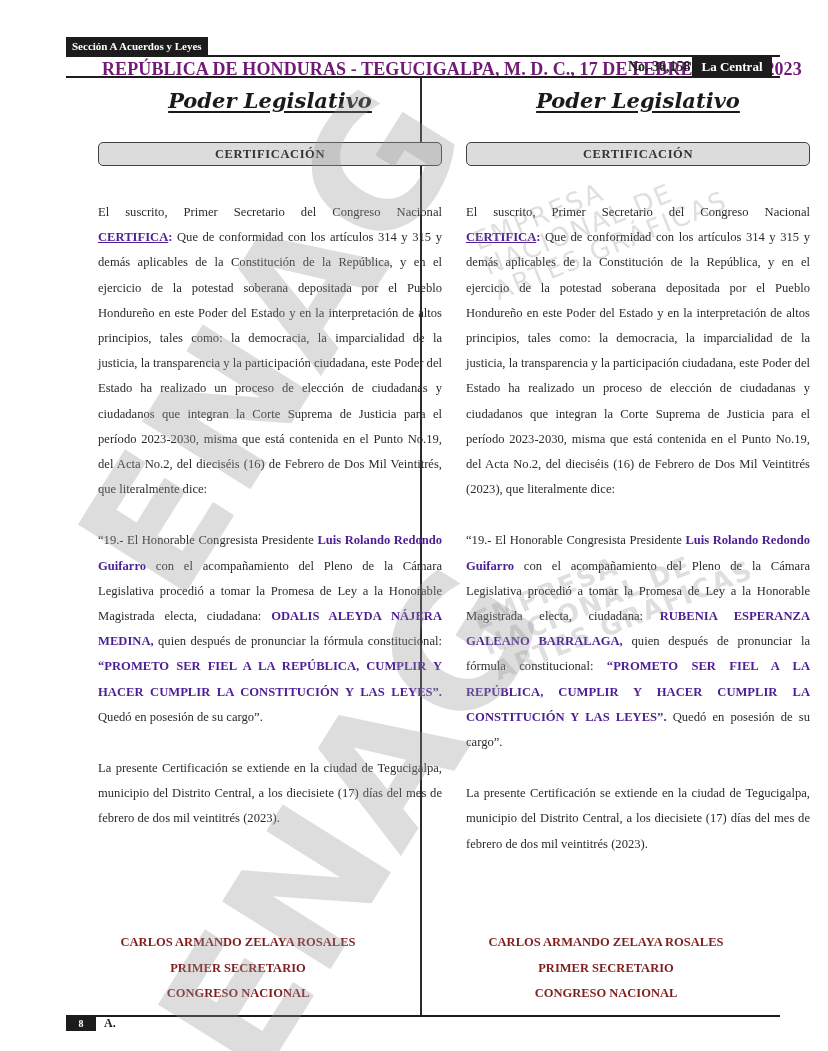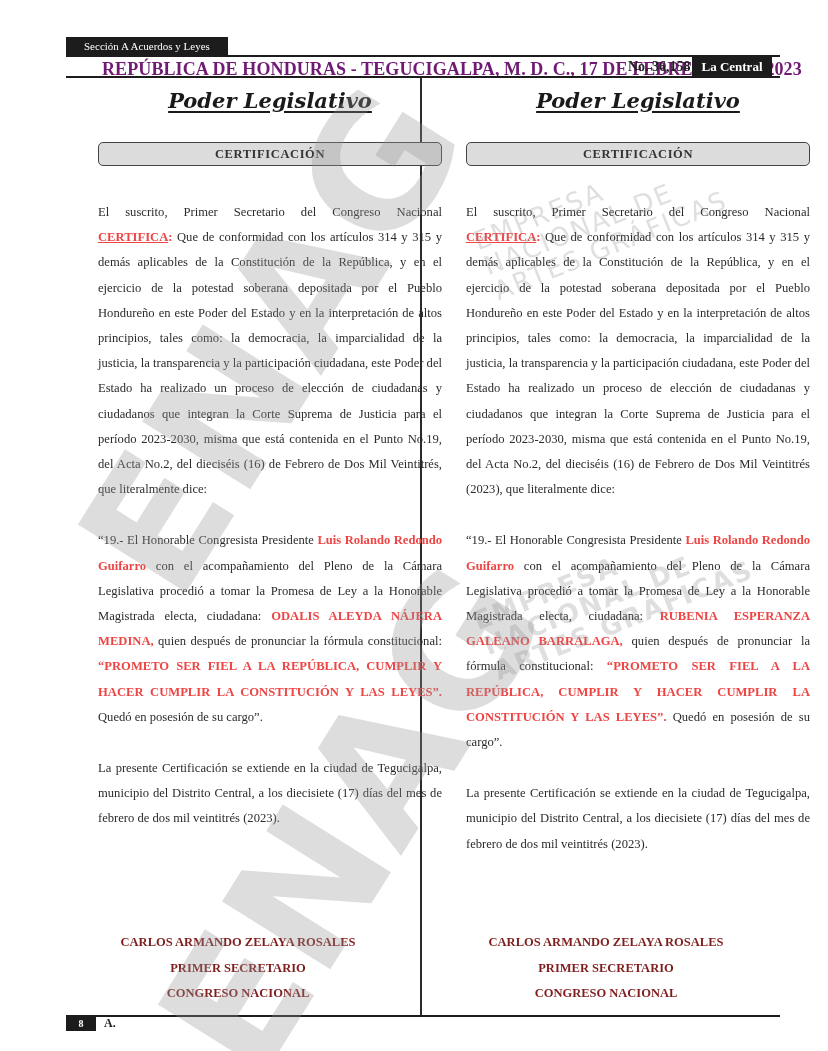--- a/index.html
+++ b/index.html
@@ -1,21 +1,21 @@
 <!DOCTYPE html>
 <html><head>
 <meta charset="utf-8">
 <style>
   html, body { margin:0; padding:0; background:#ffffff; }
   body { width:828px; height:1051px; position:relative; overflow:hidden;
          font-family:"Liberation Serif","DejaVu Serif",serif; color:#2a2a2a; }
 
   
-  .sec-tab { position:absolute; left:66px; top:37px; height:18px; padding:0 18px;
-             background:#1c1c1c; color:#fff; font-size:11px; font-weight:normal;
+  .sec-tab { position:absolute; left:66px; top:37px; height:18px; padding:0 6px;
+             background:#1c1c1c; color:#fff; font-size:11px; font-weight:bold;
              line-height:18px; white-space:nowrap; }
   .top-rule { position:absolute; left:66px; right:48px; top:55px; height:2px; background:#1c1c1c; }
   .dateline { position:absolute; left:102px; top:59px; font-size:18px; font-weight:bold;
               color:#701a75; white-space:nowrap; letter-spacing:0.1px;text-align:right; }
   .issue-no { position:absolute; left:628px; top:59px; font-size:14px; font-weight:bold; color:#222; }
   .gaceta-tab { position:absolute; left:692px; top:57px; width:80px; height:19px;
                 background:#1c1c1c; color:#fff; font-size:13px; font-weight:bold;
                 line-height:19px; text-align:center; }
   .head-rule { position:absolute; left:66px; right:48px; top:76px; height:2px; background:#1c1c1c; }
 
@@ -29,21 +29,21 @@
                    font-style:italic; font-size:21px; text-decoration:underline;
                    text-underline-offset:3px; color:#1a1a1a; margin:6px 0 0 0; height:32px; }
   .cert-box { margin-top:22px; height:22px; border:1.5px solid #444; border-radius:5px;
               background:#dcdcdc; text-align:center; font-size:12.5px; font-weight:bold;
               line-height:22px; letter-spacing:0.6px; color:#333; }
 
   .para { font-size:12.6px; line-height:25.2px; text-align:justify; margin:0; color:#2b2b2b; }
   .p1 { margin-top:34px; }
   .p2 { margin-top:26px; }
   .p3 { margin-top:26px; }
-  .b { font-weight:bold; color:#ef4444; }
+  .b { font-weight:bold; color:#4c1d95; }
   .u { text-decoration:underline; }
 
   .signature { position:absolute; top:930px; width:344px; text-align:center;
                font-size:12.5px; font-weight:bold; line-height:25.5px; color:#7f1d1d; }
   .sig-left { left:66px; }
   .sig-right { left:434px; }
 
   
   .bottom-rule { position:absolute; left:66px; right:48px; top:1015px; height:2px; background:#1c1c1c; }
   .page-tab { position:absolute; left:66px; top:1017px; width:30px; height:14px; background:#1c1c1c;

